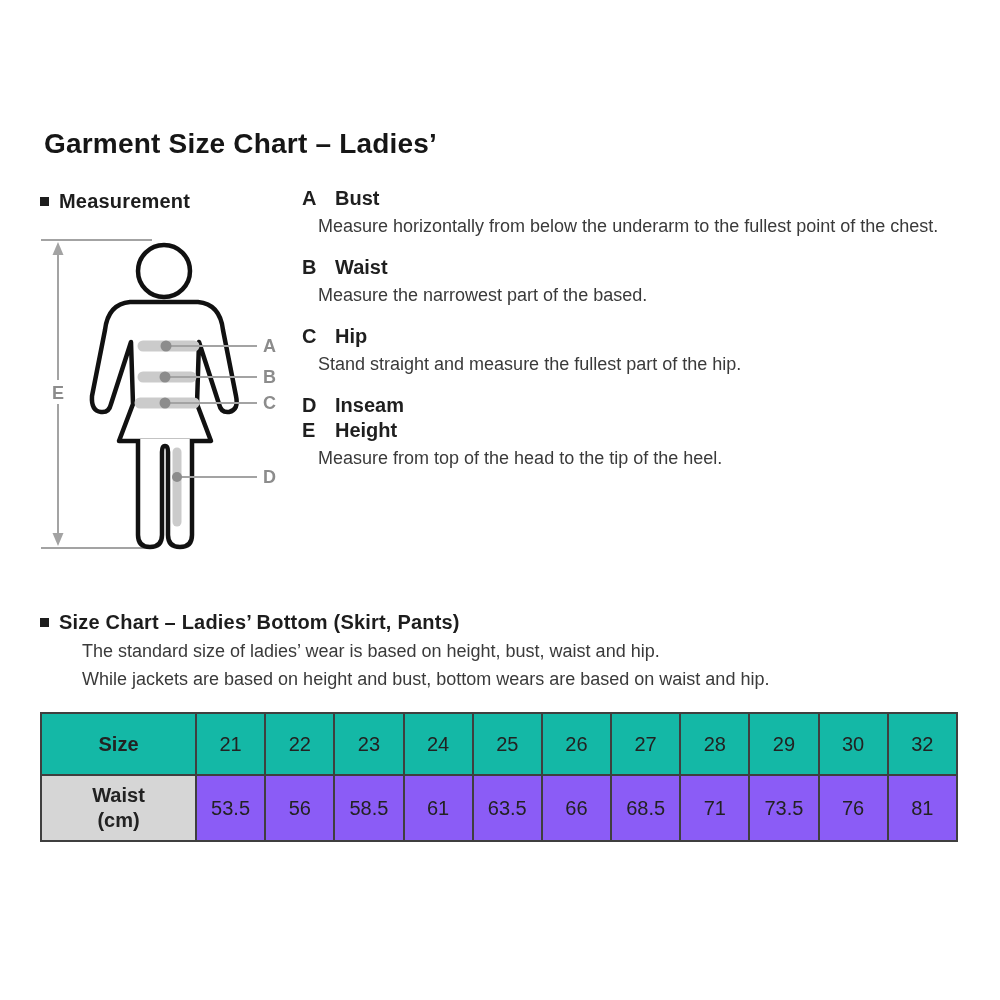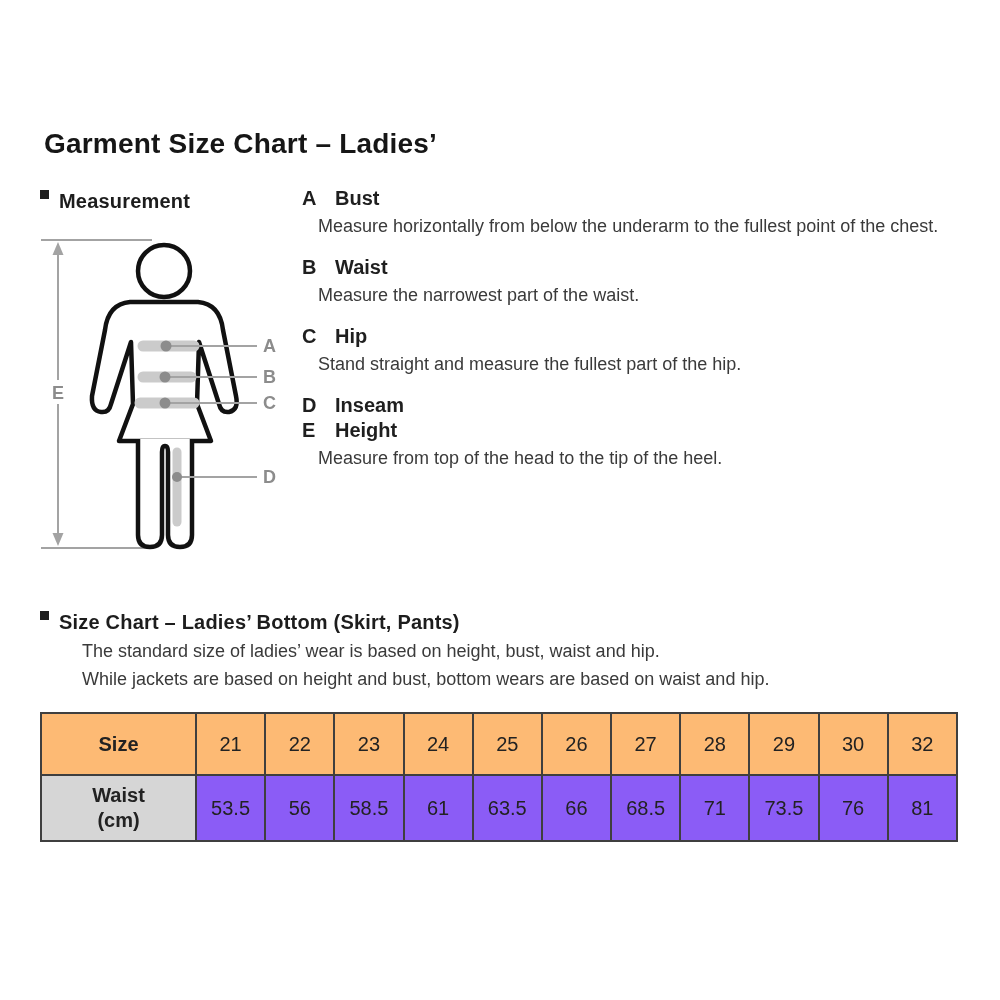--- a/index.html
+++ b/index.html
@@ -4,21 +4,21 @@
 <style>
   html,body{margin:0;padding:0;background:#fff;}
   .canvas{
     position:relative;width:1000px;height:1000px;background:#ffffff;overflow:hidden;
     font-family:"Liberation Sans","DejaVu Sans",sans-serif;color:#2e2e2e;padding-left:19px;
   }
   .page-title{
     position:absolute;left:44px;top:128px;font-size:28px;font-weight:bold;color:#161616;
     letter-spacing:.2px;
   }
-  .section-head{position:absolute;display:flex;gap:10px;}
+  .section-head{position:absolute;display:flex;align-items:center;gap:10px;}
   .section-head .sq{width:9px;height:9px;background:#1d1d1d;flex:0 0 auto;}
   .section-head .txt{font-size:20px;font-weight:bold;color:#1d1d1d;letter-spacing:.2px;}
   #measurement-head{left:40px;top:190px;}
   #sizechart-head{left:40px;top:611px;}
 
   .figure-svg{position:absolute;left:0;top:0;width:1000px;height:1000px;}
 
   .defs{position:absolute;left:302px;top:186px;width:660px;}
   .def-item .hrow{display:flex;font-size:20px;font-weight:bold;color:#1f1f1f;line-height:25px;}
   .def-item .letter{width:33px;flex:0 0 auto;}
@@ -27,21 +27,21 @@
 
   .intro{position:absolute;left:58px;top:637px;width:900px;font-size:18px;line-height:28px;color:#3a3a3a;margin-left:24px;}
 
   table.size-table{
     position:absolute;left:40px;top:712px;width:918px;border-collapse:collapse;table-layout:fixed;
   }
   table.size-table td{
     border:2px solid #3f3f3f;text-align:center;vertical-align:middle;
     font-size:20px;color:#222;background:#8b5cf6;padding:0;
   }
-  table.size-table tr.head-row td{background:#fdba74;}
+  table.size-table tr.head-row td{background:#14b8a6;}
   table.size-table td.row-label{background:#d6d6d6;font-weight:bold;white-space:pre-line;line-height:25px;}
   table.size-table tr.head-row{height:62px;}
   table.size-table tr.data-row{height:66px;}
 </style>
 </head>
 <body>
 
 <div class="canvas">
 
   <div class="page-title">Garment Size Chart – Ladies’</div>
@@ -105,21 +105,21 @@
         <span class="letter">A</span>
         <span class="term">Bust</span>
       </div>
       <div class="desc">Measure horizontally from below the underarm to the fullest point of the chest.</div>
     </div>
     <div class="def-item">
       <div class="hrow">
         <span class="letter">B</span>
         <span class="term">Waist</span>
       </div>
-      <div class="desc">Measure the narrowest part of the waist.</div>
+      <div class="desc">Measure the narrowest part of the based.</div>
     </div>
     <div class="def-item">
       <div class="hrow">
         <span class="letter">C</span>
         <span class="term">Hip</span>
       </div>
       <div class="desc">Stand straight and measure the fullest part of the hip.</div>
     </div>
     <div class="def-item">
       <div class="hrow">

